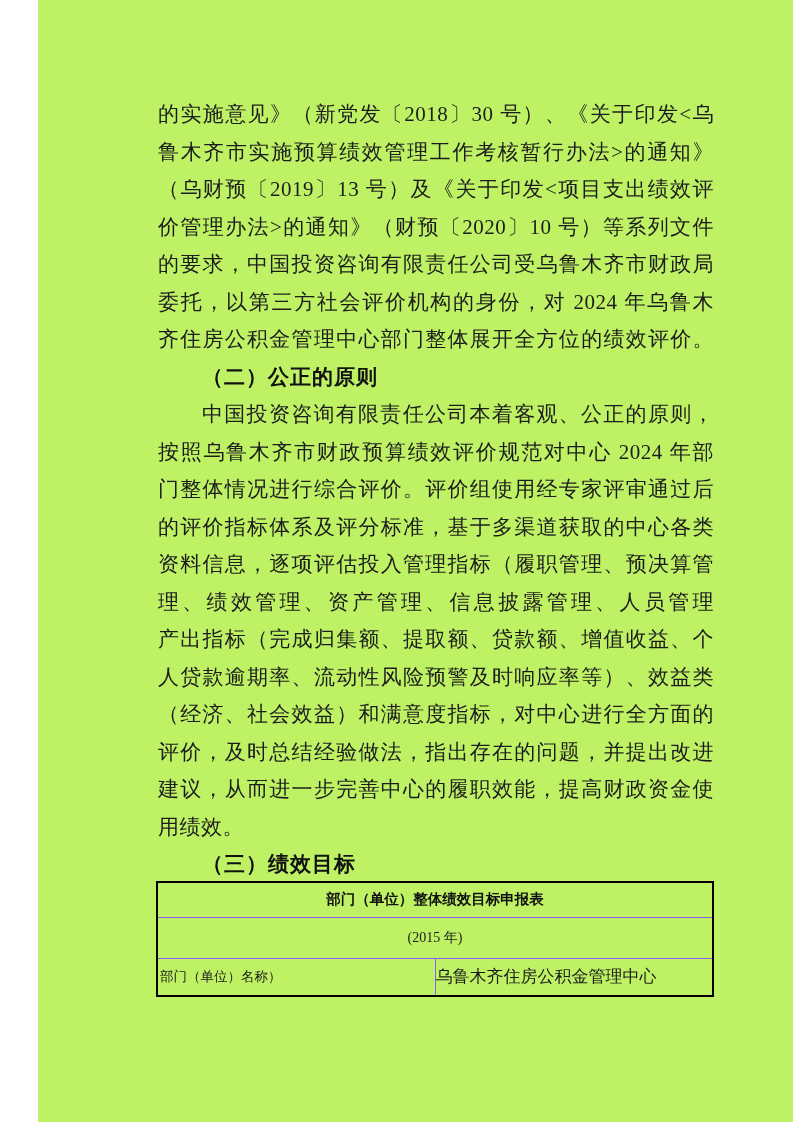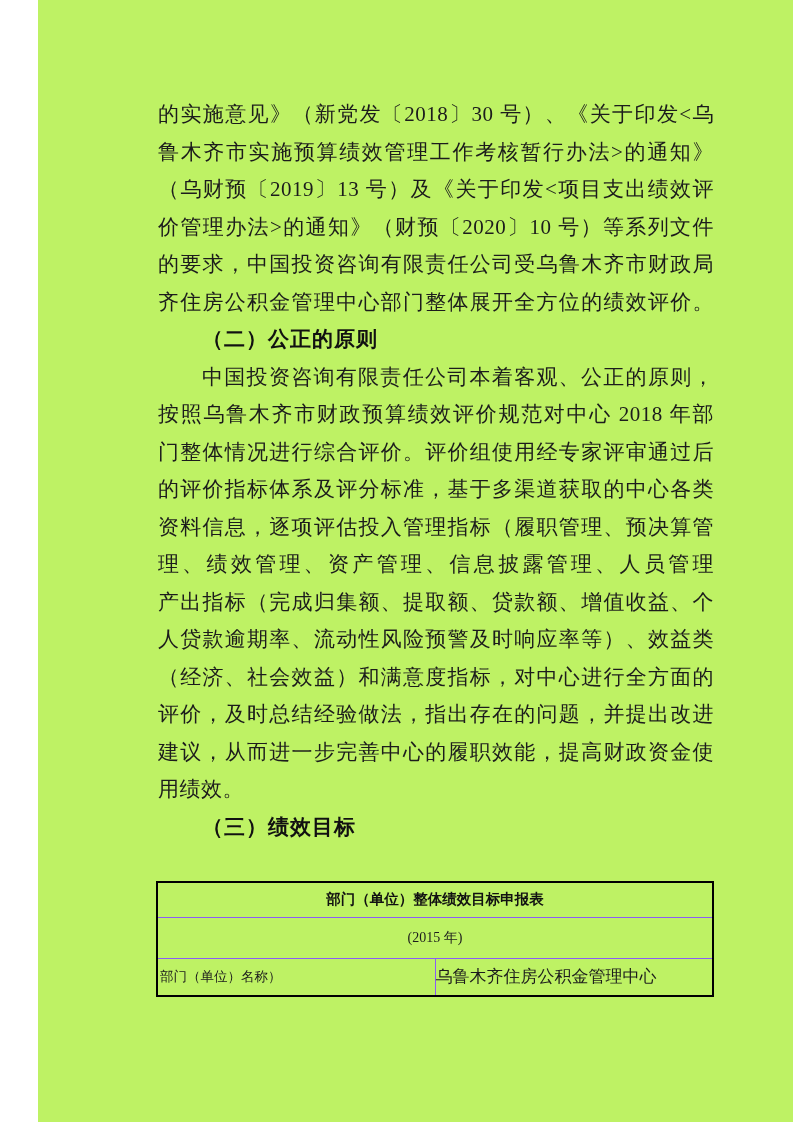--- a/index.html
+++ b/index.html
@@ -88,26 +88,27 @@
 <body>
 
 <div class="page">
   <div class="textblock">
 
     <div class="bodyline">的实施意见》（新党发〔2018〕30 号）、《关于印发&lt;乌</div>
     <div class="bodyline">鲁木齐市实施预算绩效管理工作考核暂行办法&gt;的通知》</div>
     <div class="bodyline">（乌财预〔2019〕13 号）及《关于印发&lt;项目支出绩效评</div>
     <div class="bodyline">价管理办法&gt;的通知》（财预〔2020〕10 号）等系列文件</div>
     <div class="bodyline">的要求，中国投资咨询有限责任公司受乌鲁木齐市财政局</div>
+    <div class="bodyline">委托，以第三方社会评价机构的身份，对 2024 年乌鲁木</div>
     <div class="bodyline">齐住房公积金管理中心部门整体展开全方位的绩效评价。</div>
 
     <div class="heading">（二）公正的原则</div>
 
     <div class="bodyline indent">中国投资咨询有限责任公司本着客观、公正的原则，</div>
-    <div class="bodyline">按照乌鲁木齐市财政预算绩效评价规范对中心 2018 年部</div>
+    <div class="bodyline">按照乌鲁木齐市财政预算绩效评价规范对中心 2024 年部</div>
     <div class="bodyline">门整体情况进行综合评价。评价组使用经专家评审通过后</div>
     <div class="bodyline">的评价指标体系及评分标准，基于多渠道获取的中心各类</div>
     <div class="bodyline">资料信息，逐项评估投入管理指标（履职管理、预决算管</div>
     <div class="bodyline">理、绩效管理、资产管理、信息披露管理、人员管理等）、</div>
     <div class="bodyline">产出指标（完成归集额、提取额、贷款额、增值收益、个</div>
     <div class="bodyline">人贷款逾期率、流动性风险预警及时响应率等）、效益类</div>
     <div class="bodyline">（经济、社会效益）和满意度指标，对中心进行全方面的</div>
     <div class="bodyline">评价，及时总结经验做法，指出存在的问题，并提出改进</div>
     <div class="bodyline">建议，从而进一步完善中心的履职效能，提高财政资金使</div>
     <div class="bodyline lastline">用绩效。</div>

